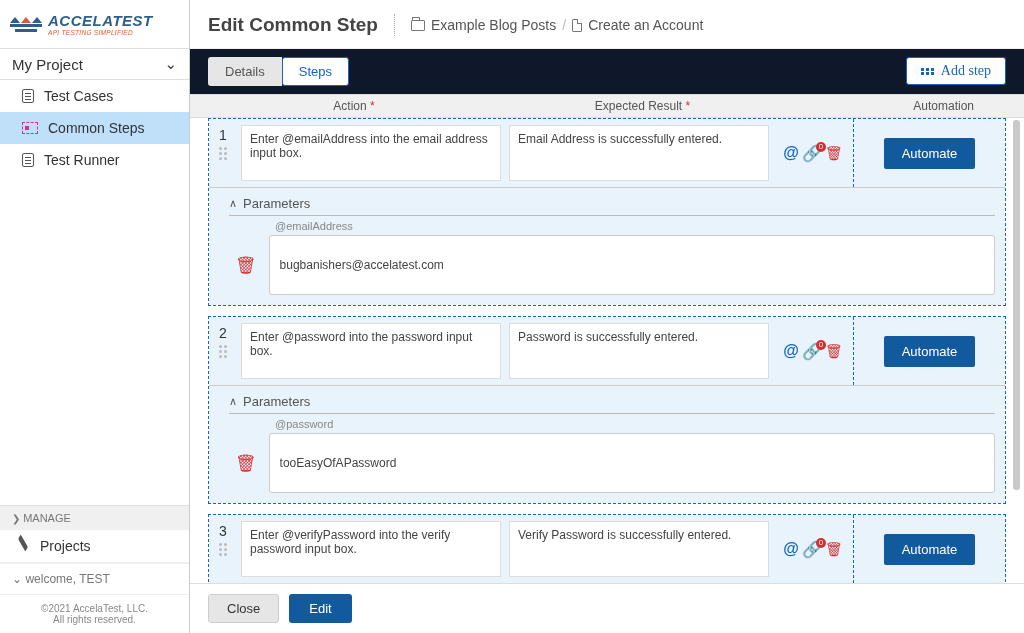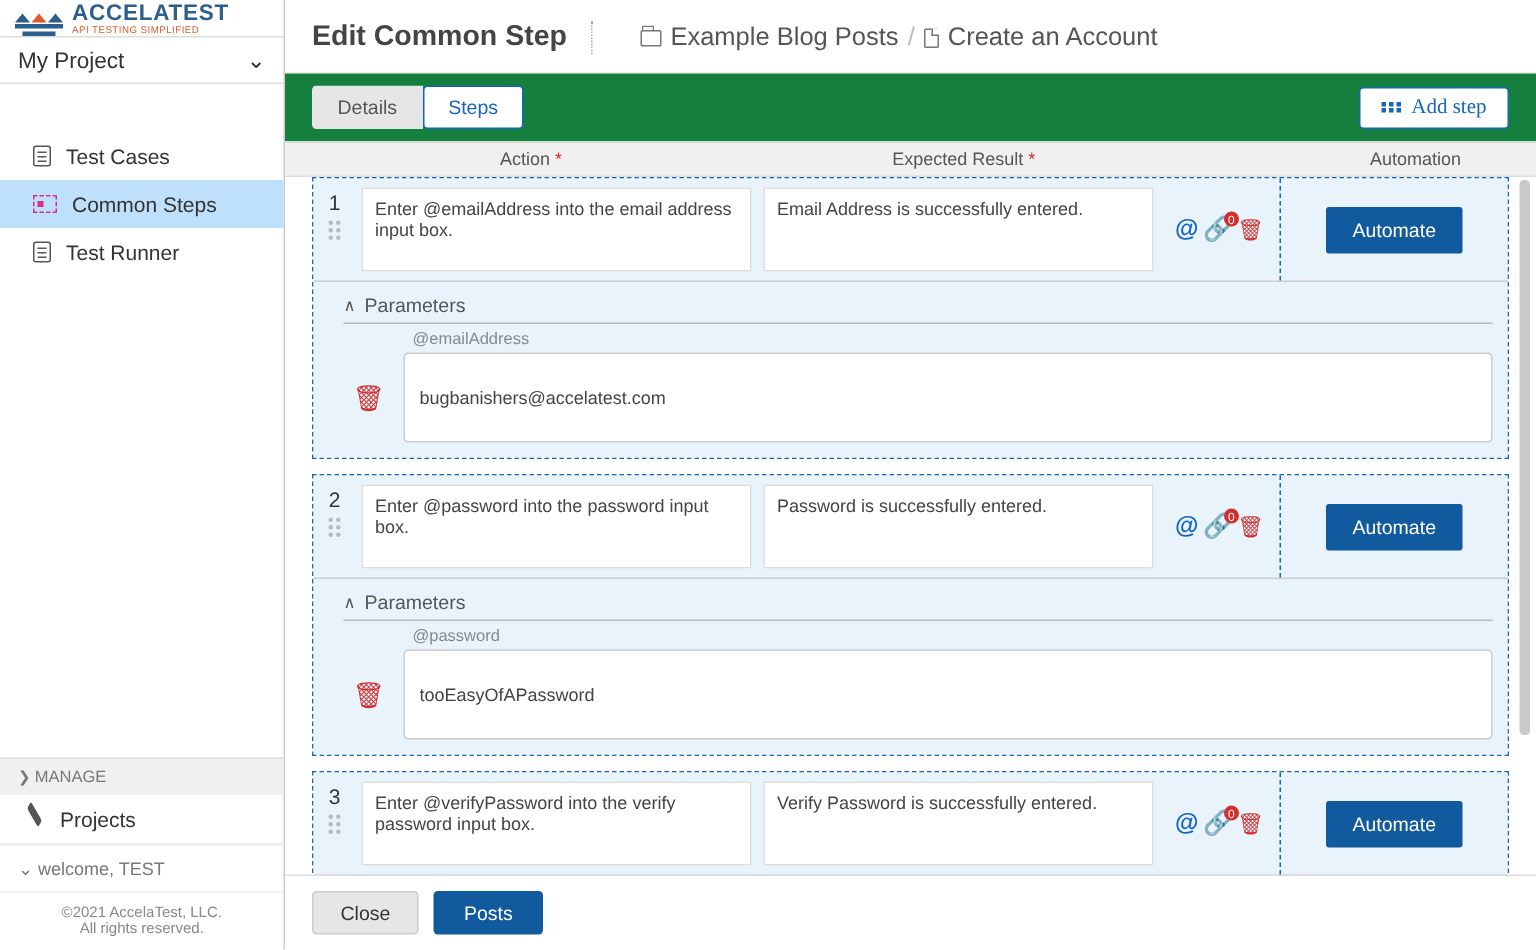--- a/index.html
+++ b/index.html
@@ -1,59 +1,59 @@
 <!DOCTYPE html>
 <html><head>
   <meta charset="utf-8">
   <style>
     * { box-sizing: border-box; margin: 0; padding: 0; }
     body { font-family: Arial, Helvetica, sans-serif; font-size: 13px; color: #333; background: #fff; width: 1024px; height: 633px; overflow: hidden; }
     .app { display: flex; width: 100%; height: 100%; }
 
     
     .sidebar { width: 190px; border-right: 1px solid #ccc; display: flex; flex-direction: column; background: #fff; }
-    .logo { display: flex; align-items: flex-end; padding: 0 10px; gap: 6px; }
+    .logo { display: flex; align-items: center; padding: 12px 10px; gap: 6px; font-style: italic; }
     .logo-shape { display: flex; flex-direction: column; gap: 1px; align-items: center;}
     .logo-tri { display:flex; gap:1px;}
     .tri { width: 0; height: 0; border-left: 5px solid transparent; border-right: 5px solid transparent; border-bottom: 6px solid #2d5f8c; }
     .tri.r { border-bottom-color: #e05a2d; }
     .logo-bar { width: 32px; height: 3px; background: #2d5f8c; }
     .logo-bar2 { width: 22px; height: 3px; background: #2d5f8c; margin-top:1px;}
     .logo-text { font-weight: bold; color: #2d5f8c; font-size: 15px; letter-spacing: 0.5px; }
     .logo-sub { font-size: 6.5px; color: #e05a2d; letter-spacing: 0.3px; }
     .project-header { display: flex; justify-content: space-between; align-items: center; padding: 6px 12px; border-bottom: 1px solid #ddd; border-top: 1px solid #ddd; font-size: 15px;}
-    .nav { flex: 1; margin-top: 32px; }
+    .nav { flex: 1; }
     .nav-item { display: flex; align-items: center; gap: 10px; padding: 8px 12px 8px 22px; cursor: pointer; font-size: 14px; }
     .nav-item.active { background: #bee0fa; }
     .doc-icon{display:inline-block; width:12px; height:14px; border:1.5px solid #555; border-radius:2px; position:relative;}
     .doc-icon::after{content:''; position:absolute; top:3px; left:2px; right:2px; height:1px; background:#555; box-shadow:0 3px 0 #555, 0 6px 0 #555;}
     .cs-icon{display:inline-block; width:16px; height:12px; border:1.5px dashed #d63384; position:relative;}
     .cs-icon::after{content:''; position:absolute; top:3px; left:2px; width:4px; height:4px; background:#d63384;}
     .manage { padding: 6px 12px; background: #f0f0f0; font-size: 11px; color: #777; border-top:1px solid #ddd; }
     .manage::before{content:'❯ '; font-size:10px;}
     .projects-item { display: flex; align-items: flex-start; gap: 10px; padding: 8px 16px; font-size: 14px; border-bottom:1px solid #eee;}
     .layers-icon{position:relative; width:14px; height:14px;}
     .layers-icon span{position:absolute; width:14px; height:10px; background:#555; transform:rotate(45deg) skew(15deg,15deg) scaleY(0.5); border-radius:2px;}
     .welcome { padding: 8px 12px; font-size: 12px; color: #777; border-top:1px solid #eee;}
     .welcome::before{content:'⌄ '; }
     .footer { padding: 8px 22px; font-size: 10px; color: #888; text-align: center; border-top:1px solid #eee;}
 
     
     .main { flex: 1; display: flex; flex-direction: column; overflow: hidden; }
     .top-header { display: flex; align-items: center; padding: 14px 18px 12px; gap: 16px; border-bottom: 1px solid #eee;}
     .page-title { font-size: 19px; font-weight: bold; color: #444; }
     .vsep { width: 1px; height: 22px; border-left: 1px dotted #aaa; }
-    .breadcrumb { display: flex; align-items: center; gap: 6px; font-size: 17px; color: #555; margin-left: 16px; }
+    .breadcrumb { display: flex; align-items: center; gap: 6px; font-size: 14px; color: #555; }
     .folder-icon{display:inline-block;width:14px;height:11px;border:1.2px solid #777;border-radius:1px;position:relative;}
     .folder-icon::before{content:'';position:absolute;top:-3.5px;left:0;width:6px;height:3px;border:1.2px solid #777;border-bottom:none;border-radius:1px 1px 0 0;}
     .file-icon{display:inline-block;width:10px;height:13px;border:1.2px solid #777;border-radius:1px;position:relative;}
     .file-icon::before{content:'';position:absolute;top:-1px;right:-1px;width:4px;height:4px;background:#fff;border-left:1.2px solid #777;border-bottom:1.2px solid #777;}
     .bc-sep{color:#bbb;}
 
-    .toolbar { display: flex; align-items: center; padding: 8px 18px; border-bottom: 1px solid #ddd; background:#15803d;}
+    .toolbar { display: flex; align-items: flex-start; padding: 8px 18px; border-bottom: 1px solid #ddd; background:#0f172a;}
     .tab { padding: 6px 16px; font-size: 13px; color: #555; cursor: pointer; border:1px solid transparent;}
     .tab.details{ background:#e6e6e6; border-radius:3px 0 0 3px;}
     .tab.active { border: 1px solid #1565c0; border-radius: 3px; color: #1565c0; background:#fff;}
     .spacer{flex:1;}
     .btn-cs { border: 1.5px solid #9c27b0; background: #fce8f5; color: #9c27b0; padding: 5px 14px; border-radius: 3px; display: flex; align-items: center; gap: 6px; font-size: 14px; cursor: pointer; margin-right: 14px;}
     .btn-as { border: 1.5px solid #1565c0; background: #fff; color: #1565c0; padding: 5px 14px; border-radius: 3px; display: flex; align-items: center; gap: 6px; font-size: 14px; cursor: pointer; font-family: Liberation Serif, serif; }
     .mini-grid{display:inline-grid;grid-template-columns:repeat(4,3px);gap:1px;}
     .mini-grid span{width:3px;height:3px;background:currentColor;}
     .mini-grid.w3{grid-template-columns:repeat(3,4px);}
 
@@ -295,16 +295,16 @@
         <span>Parameters</span>
       </div>
 
     </div>
   </div>
         </div>
     </div>
 
     <div class="bottom-bar">
       <button class="btn-close">Close</button>
-      <button class="btn-save">Posts</button>
+      <button class="btn-save">Edit</button>
     </div>
   </main>
 </div>
 
 </body></html>

